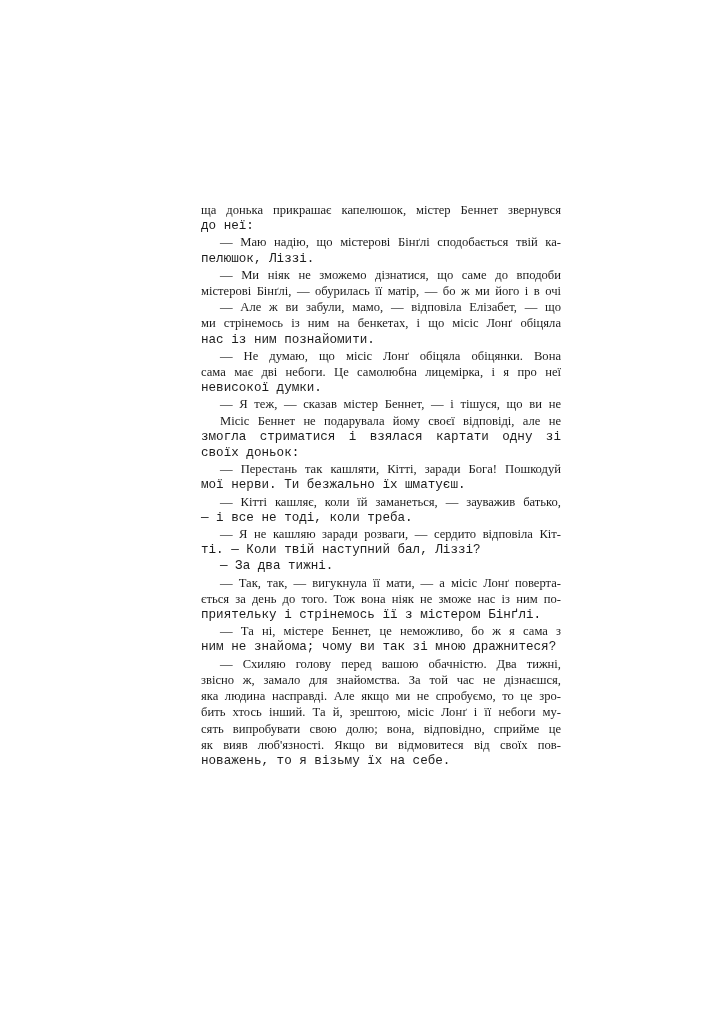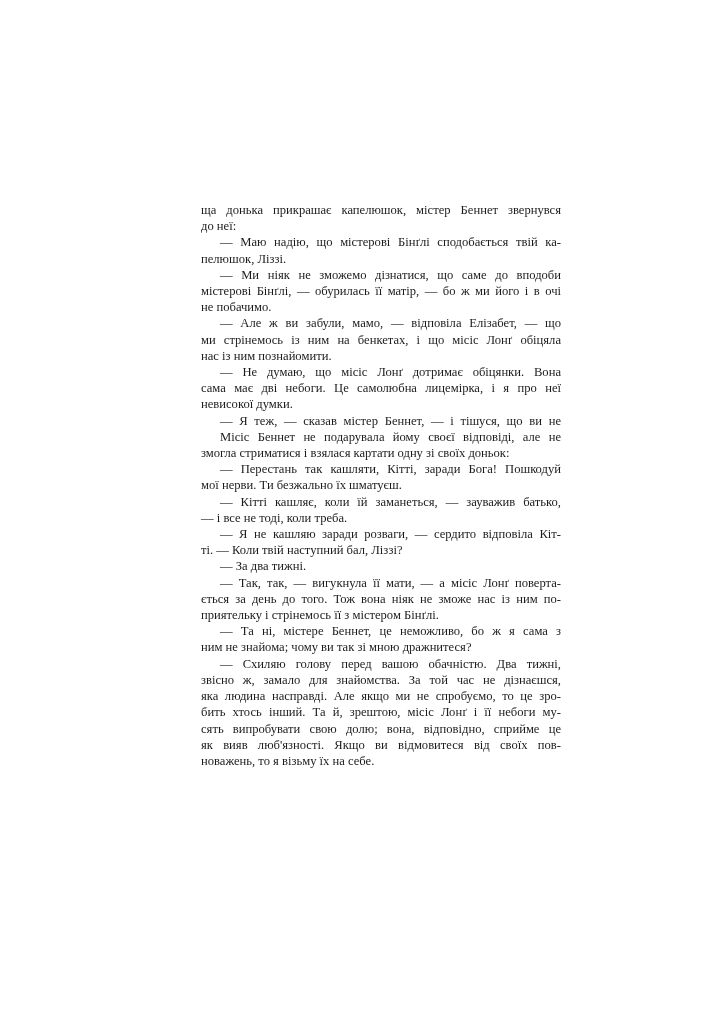--- a/index.html
+++ b/index.html
@@ -20,21 +20,21 @@
     font-size: 12.6px;
     line-height: 16.2px;
   }
   .para { margin: 0; padding: 0; }
   .ln {
     text-align: justify;
     text-align-last: justify;
     white-space: normal;
     hyphens: none;
   }
-  .ln.last { text-align-last: left; }
+  .ln.last { text-align-last: left; font-family: Liberation Mono, monospace; }
   .ln.ind { text-indent: 19px; }
   .page-number {
     position: absolute;
     left: 202px;
     top: 831px;
     font-size: 13px;
     line-height: 16px;
   }
 </style>
 </head>
@@ -49,31 +49,30 @@
     </div>
 
     <div class="para">
       <div class="ln ind">— Маю надію, що містерові Бінґлі сподобається твій ка-</div>
       <div class="ln last">пелюшок, Ліззі.</div>
     </div>
 
     <div class="para">
       <div class="ln ind">— Ми ніяк не зможемо дізнатися, що саме до вподоби</div>
       <div class="ln">містерові Бінґлі, — обурилась її матір, — бо ж ми його і в очі</div>
-      <div class="ln last">не побачимо.</div>
     </div>
 
     <div class="para">
       <div class="ln ind">— Але ж ви забули, мамо, — відповіла Елізабет, — що</div>
       <div class="ln">ми стрінемось із ним на бенкетах, і що місіс Лонґ обіцяла</div>
       <div class="ln last">нас із ним познайомити.</div>
     </div>
 
     <div class="para">
-      <div class="ln ind">— Не думаю, що місіс Лонґ дотримає обіцянки. Вона</div>
+      <div class="ln ind">— Не думаю, що місіс Лонґ обіцяла обіцянки. Вона</div>
       <div class="ln">сама має дві небоги. Це самолюбна лицемірка, і я про неї</div>
       <div class="ln last">невисокої думки.</div>
     </div>
 
     <div class="para">
       <div class="ln ind">— Я теж, — сказав містер Беннет, — і тішуся, що ви не</div>
     </div>
 
     <div class="para">
       <div class="ln ind">Місіс Беннет не подарувала йому своєї відповіді, але не</div>

